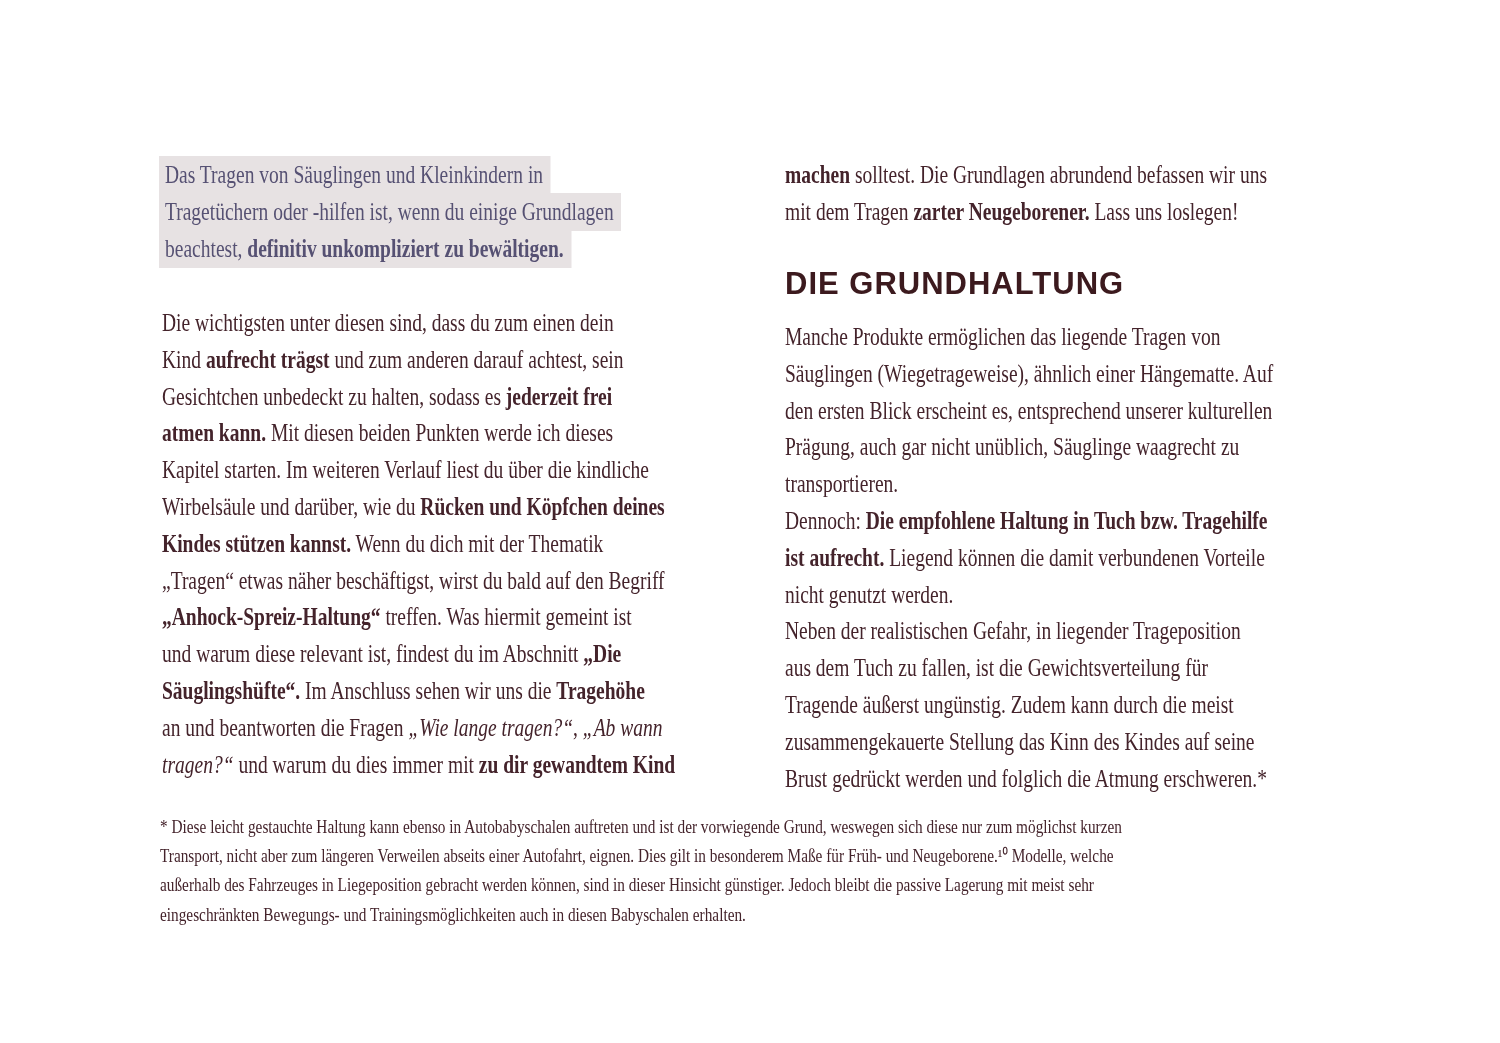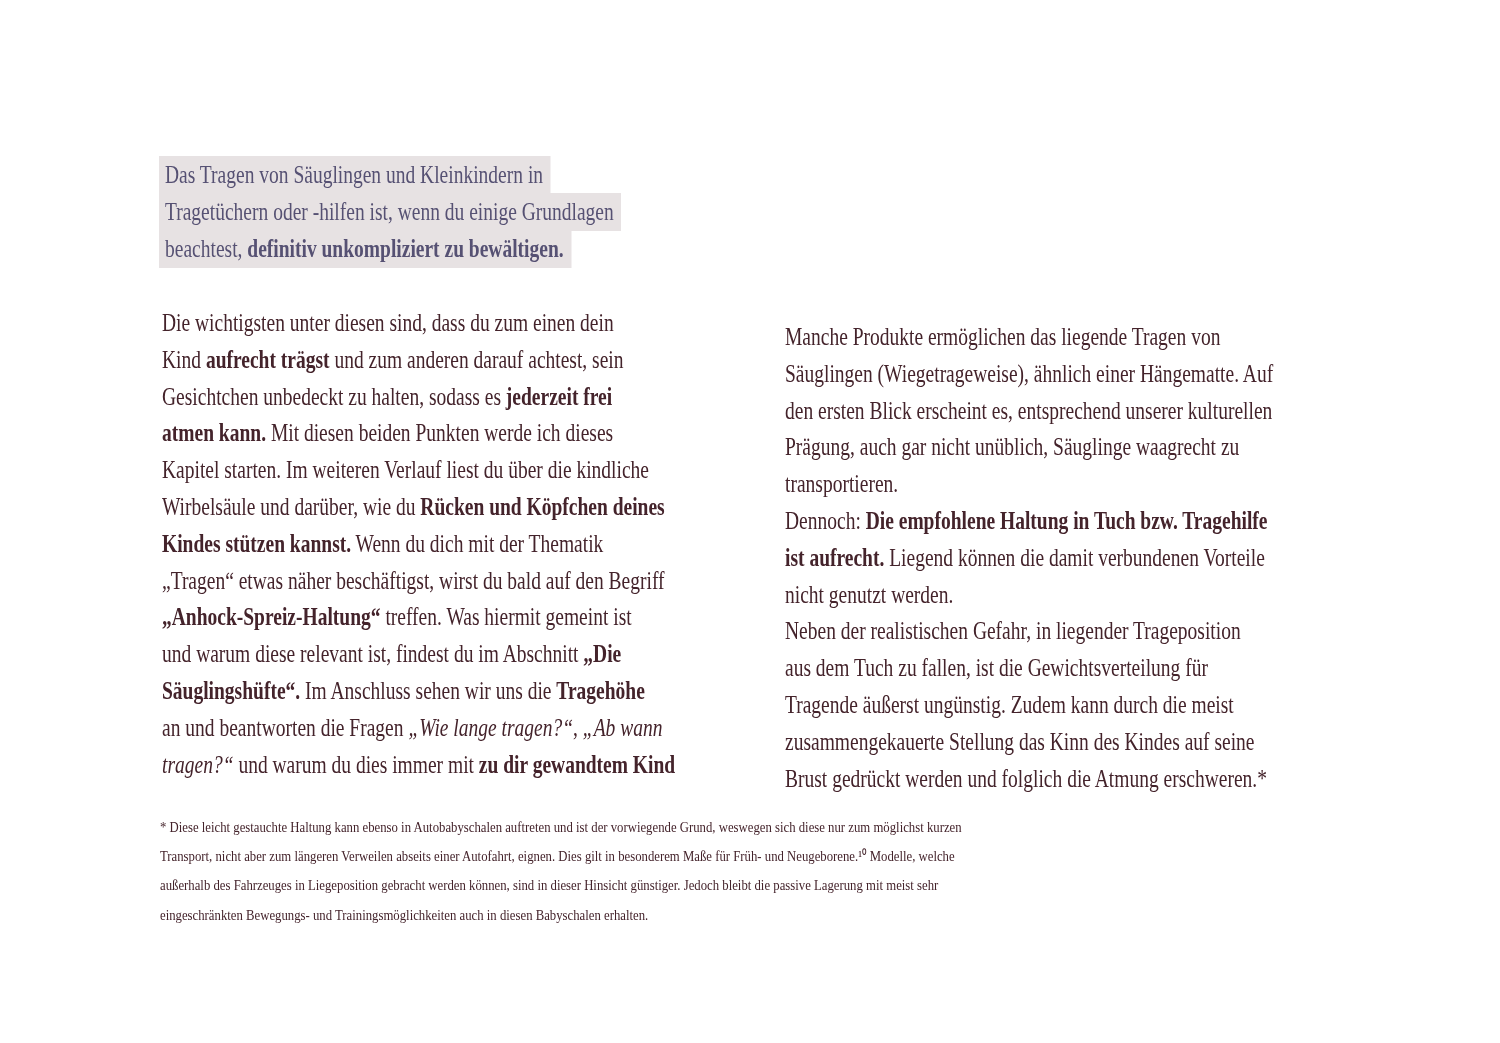--- a/index.html
+++ b/index.html
@@ -22,21 +22,21 @@
   .intro-right{left:785px;top:157px;}
   .body-left{left:162px;top:305px;}
   .body-right{left:785px;top:319px;}
   .heading{
     left:785px;top:266px;
     font-family:"Liberation Sans", sans-serif;
     font-weight:700;font-size:31px;letter-spacing:1px;
     line-height:36.8px;white-space:nowrap;
     color:var(--heading-text,#3c1a1e);
   }
-  .footnote{left:160px;top:813px;font-size:15px;}
+  .footnote{left:160px;top:813px;font-size:18px;}
   .footnote .line{
     height:29.2px;line-height:29.2px;white-space:nowrap;
     transform:scaleX(0.85);transform-origin:0 50%;
   }
   .b{font-weight:700;}
   .i{font-style:italic;}
 </style>
 </head>
 <body>
 
@@ -57,21 +57,26 @@
       <div class="line"><span>Wirbelsäule und darüber, wie du </span><span class="b">Rücken und Köpfchen deines</span></div>
       <div class="line"><span class="b">Kindes stützen kannst.</span><span> Wenn du dich mit der Thematik</span></div>
       <div class="line"><span>„Tragen“ etwas näher beschäftigst, wirst du bald auf den Begriff</span></div>
       <div class="line"><span class="b">„Anhock-Spreiz-Haltung“</span><span> treffen. Was hiermit gemeint ist</span></div>
       <div class="line"><span>und warum diese relevant ist, findest du im Abschnitt </span><span class="b">„Die</span></div>
       <div class="line"><span class="b">Säuglingshüfte“.</span><span> Im Anschluss sehen wir uns die </span><span class="b">Tragehöhe</span></div>
       <div class="line"><span>an und beantworten die Fragen </span><span class="i">„Wie lange tragen?“</span><span>, </span><span class="i">„Ab wann</span></div>
       <div class="line"><span class="i">tragen?“</span><span> und warum du dies immer mit </span><span class="b">zu dir gewandtem Kind</span></div>
     </div>
 
+  <div class="block serif-block intro-right">
+      <div class="line"><span class="b">machen</span><span> solltest. Die Grundlagen abrundend befassen wir uns</span></div>
+      <div class="line"><span>mit dem Tragen </span><span class="b">zarter Neugeborener.</span><span> Lass uns loslegen!</span></div>
+    </div>
 
+  <div class="block heading">DIE GRUNDHALTUNG</div>
 
   <div class="block serif-block body-right">
       <div class="line"><span>Manche Produkte ermöglichen das liegende Tragen von</span></div>
       <div class="line"><span>Säuglingen (Wiegetrageweise), ähnlich einer Hängematte. Auf</span></div>
       <div class="line"><span>den ersten Blick erscheint es, entsprechend unserer kulturellen</span></div>
       <div class="line"><span>Prägung, auch gar nicht unüblich, Säuglinge waagrecht zu</span></div>
       <div class="line"><span>transportieren.</span></div>
       <div class="line"><span>Dennoch: </span><span class="b">Die empfohlene Haltung in Tuch bzw. Tragehilfe</span></div>
       <div class="line"><span class="b">ist aufrecht.</span><span> Liegend können die damit verbundenen Vorteile</span></div>
       <div class="line"><span>nicht genutzt werden.</span></div>

